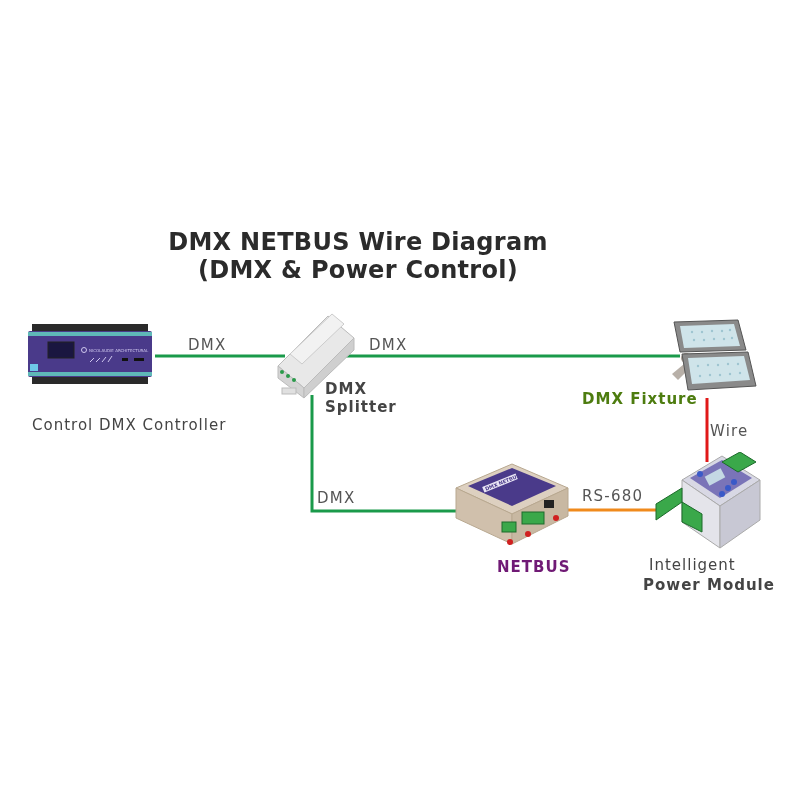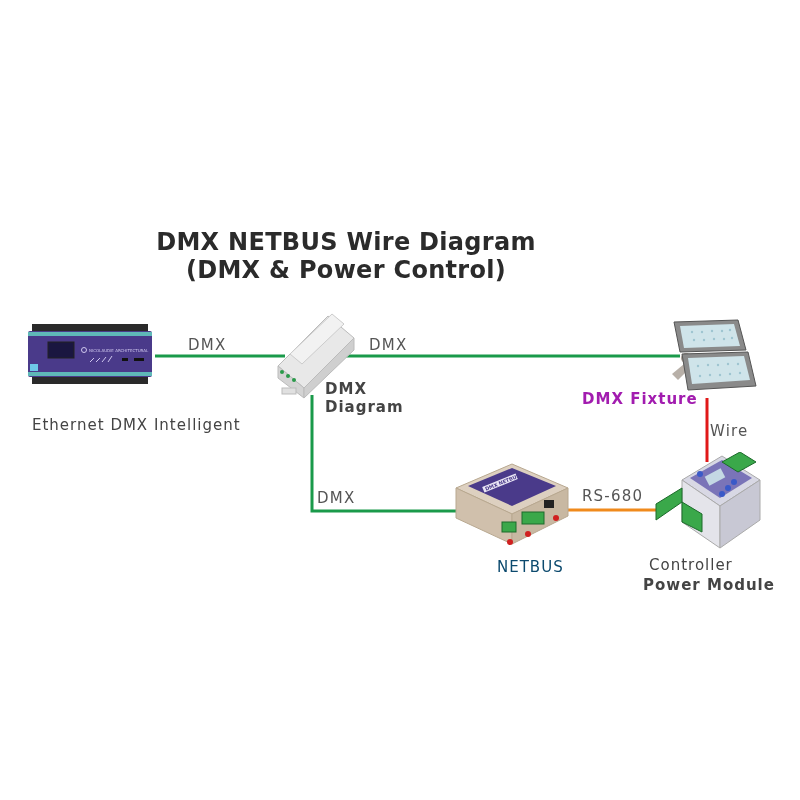--- a/index.html
+++ b/index.html
@@ -1,17 +1,17 @@
 <!DOCTYPE html>
 <html><head>
 <meta charset="utf-8">
 <style>
   html, body { margin:0; padding:0; background:#ffffff; }
   body { width:800px; height:800px; position:relative; overflow:hidden; font-family:"DejaVu Sans", sans-serif; }
-  .title { position:absolute; left:4px; width:684px; text-align:center; font-weight:bold; color:#2b2b2b; font-size:24px; letter-spacing:0.3px; }
+  .title { position:absolute; left:16px; width:684px; text-align:center; font-weight:bold; color:#2b2b2b; font-size:24px; letter-spacing:0.3px; }
   .t1 { top:228px; }
   .t2 { top:256px; }
   .lbl { position:absolute; color:#555; font-size:15px; letter-spacing:1.2px; white-space:nowrap; }
   .cap { position:absolute; color:#444; font-size:15px; letter-spacing:1px; font-weight:bold; white-space:nowrap; }
   svg.wires { position:absolute; left:0; top:0; }
   .dev { position:absolute; }
 </style>
 </head>
 <body>
 
@@ -38,36 +38,36 @@
   <g stroke="#cfc7ee" stroke-width="1">
     <line x1="66" y1="40" x2="70" y2="36"></line>
       <line x1="72" y1="40" x2="76" y2="36"></line>
     <line x1="78" y1="40" x2="82" y2="35"></line>
       <line x1="84" y1="40" x2="88" y2="34"></line>
   </g>
   <rect x="98" y="36" width="6" height="3" fill="#111"></rect>
   <rect x="110" y="36" width="10" height="3" fill="#111"></rect>
   <rect x="6" y="42" width="8" height="7" fill="#6ec8e8"></rect>
 </svg>
-<div class="cap" style="left:32px;top:416px;font-weight:normal;color:#444">Ethernet DMX Intelligent</div>
+<div class="cap" style="left:32px;top:416px;font-weight:normal;color:#444">Control DMX Controller</div>
 
 <svg class="dev" style="left:268px;top:306px" width="90" height="100" viewBox="0 0 90 100">
   <polygon points="10,60 60,10 86,32 36,82" fill="#e8e8e8" stroke="#bbb" stroke-width="1"></polygon>
   <polygon points="10,60 36,82 36,92 10,72" fill="#d4d4d4" stroke="#bbb" stroke-width="1"></polygon>
   <polygon points="36,82 86,32 86,44 36,92" fill="#cfcfcf" stroke="#bbb" stroke-width="1"></polygon>
   <polygon points="22,48 64,8 76,18 34,58" fill="#f2f2f2" stroke="#ccc" stroke-width="1"></polygon>
   <g fill="#2a9a4a">
       <circle cx="14" cy="66" r="2"></circle>
       <circle cx="20" cy="70" r="2"></circle>
       <circle cx="26" cy="74" r="2"></circle>
     </g>
   <rect x="14" y="82" width="14" height="6" fill="#e0e0e0" stroke="#bbb" stroke-width="1"></rect>
 </svg>
 <div class="cap" style="left:325px;top:380px;font-weight:bold;color:#444">DMX</div>
-<div class="cap" style="left:325px;top:398px;font-weight:bold;color:#444">Diagram</div>
+<div class="cap" style="left:325px;top:398px;font-weight:bold;color:#444">Splitter</div>
 
 <svg class="dev" style="left:668px;top:318px" width="90" height="76" viewBox="0 0 90 76">
   <polygon points="4,56 16,46 22,50 10,62" fill="#b8b0a8"></polygon>
   <circle cx="18" cy="40" r="5" fill="#a89e94"></circle>
   <polygon points="6,4 70,2 78,32 12,34" fill="#8a8a8a" stroke="#555" stroke-width="1"></polygon>
   <polygon points="12,8 66,6 72,28 16,30" fill="#cfe4ea"></polygon>
   <polygon points="14,36 80,34 88,68 20,72" fill="#8a8a8a" stroke="#555" stroke-width="1"></polygon>
   <polygon points="20,40 76,38 82,62 24,66" fill="#cfe4ea"></polygon>
   <g fill="#9ec4d0">
     <circle cx="24" cy="14" r="1.2"></circle>
@@ -85,54 +85,54 @@
       <circle cx="50" cy="47" r="1.2"></circle>
       <circle cx="60" cy="46" r="1.2"></circle>
       <circle cx="70" cy="46" r="1.2"></circle>
     <circle cx="32" cy="58" r="1.2"></circle>
       <circle cx="42" cy="57" r="1.2"></circle>
       <circle cx="52" cy="57" r="1.2"></circle>
       <circle cx="62" cy="56" r="1.2"></circle>
       <circle cx="72" cy="55" r="1.2"></circle>
   </g>
 </svg>
-<div class="cap" style="left:582px;top:390px;color:#a21caf">DMX Fixture</div>
+<div class="cap" style="left:582px;top:390px;color:#4d7c0f">DMX Fixture</div>
 
 <svg class="dev" style="left:452px;top:458px" width="120" height="92" viewBox="0 0 120 92">
   <polygon points="4,30 60,6 116,30 60,56" fill="#ddd0c0" stroke="#b8a890" stroke-width="1"></polygon>
   <polygon points="4,30 60,56 60,86 4,60" fill="#d0c0ac" stroke="#b8a890" stroke-width="1"></polygon>
   <polygon points="60,56 116,30 116,58 60,86" fill="#c8b8a2" stroke="#b8a890" stroke-width="1"></polygon>
   <polygon points="16,28 60,10 104,28 60,48" fill="#4a3a8a"></polygon>
   <rect x="30" y="22" width="36" height="6" fill="#e8e4f4" transform="rotate(-22 48 25)"></rect>
   <text x="32" y="27" font-size="5" fill="#4a3a8a" font-weight="bold" transform="rotate(-22 48 25)" font-family="DejaVu Sans, sans-serif">DMX NETBUS</text>
   <rect x="70" y="54" width="22" height="12" fill="#3aa84a" stroke="#1c6a2a" stroke-width="1"></rect>
   <rect x="50" y="64" width="14" height="10" fill="#3aa84a" stroke="#1c6a2a" stroke-width="1"></rect>
   <rect x="92" y="42" width="10" height="8" fill="#222"></rect>
   <circle cx="76" cy="76" r="3" fill="#d02020"></circle>
   <circle cx="58" cy="84" r="3" fill="#d02020"></circle>
   <circle cx="104" cy="60" r="3" fill="#d02020"></circle>
 </svg>
-<div class="cap" style="left:497px;top:558px;font-weight:normal;color:#0c4a6e">NETBUS</div>
+<div class="cap" style="left:497px;top:558px;font-weight:bold;color:#701a75">NETBUS</div>
 
 <svg class="dev" style="left:652px;top:452px" width="110" height="100" viewBox="0 0 110 100">
   <polygon points="30,28 70,4 108,28 68,54" fill="#d8d8e4" stroke="#aaa" stroke-width="1"></polygon>
   <polygon points="30,28 68,54 68,96 30,70" fill="#e4e4ea" stroke="#aaa" stroke-width="1"></polygon>
   <polygon points="68,54 108,28 108,68 68,96" fill="#c8c8d4" stroke="#aaa" stroke-width="1"></polygon>
   <polygon points="38,26 70,8 100,26 68,46" fill="#7a74b8"></polygon>
   <rect x="54" y="20" width="18" height="10" fill="#c4d8e4" transform="rotate(-28 63 25)"></rect>
   <g fill="#3a5ac8">
       <circle cx="82" cy="30" r="3"></circle>
       <circle cx="76" cy="36" r="3"></circle>
       <circle cx="70" cy="42" r="3"></circle>
       <circle cx="48" cy="22" r="3"></circle>
     </g>
   <polygon points="4,52 30,36 30,50 4,68" fill="#3aa84a" stroke="#1c6a2a" stroke-width="1"></polygon>
   <polygon points="30,50 50,62 50,80 30,70" fill="#3aa84a" stroke="#1c6a2a" stroke-width="1"></polygon>
   <polygon points="70,10 88,0 104,10 86,20" fill="#3aa84a" stroke="#1c6a2a" stroke-width="1"></polygon>
 </svg>
-<div class="cap" style="left:649px;top:556px;font-weight:normal;color:#444">Controller</div>
+<div class="cap" style="left:649px;top:556px;font-weight:normal;color:#444">Intelligent</div>
 <div class="cap" style="left:643px;top:576px;font-weight:bold;color:#444">Power Module</div>
 
 <div class="lbl" style="left:188px;top:336px">DMX</div>
 <div class="lbl" style="left:369px;top:336px">DMX</div>
 <div class="lbl" style="left:317px;top:489px">DMX</div>
 <div class="lbl" style="left:582px;top:487px">RS-680</div>
 <div class="lbl" style="left:710px;top:422px">Wire</div>
 
 </body></html>

